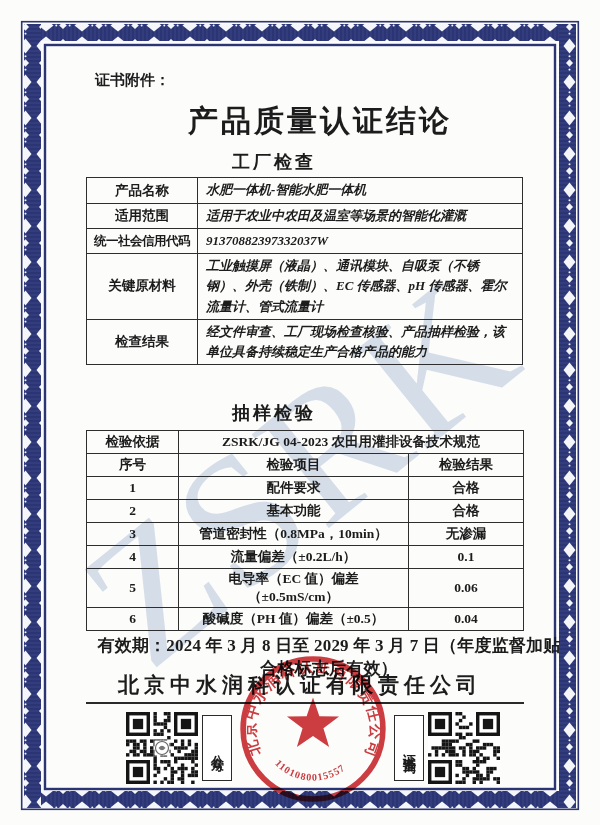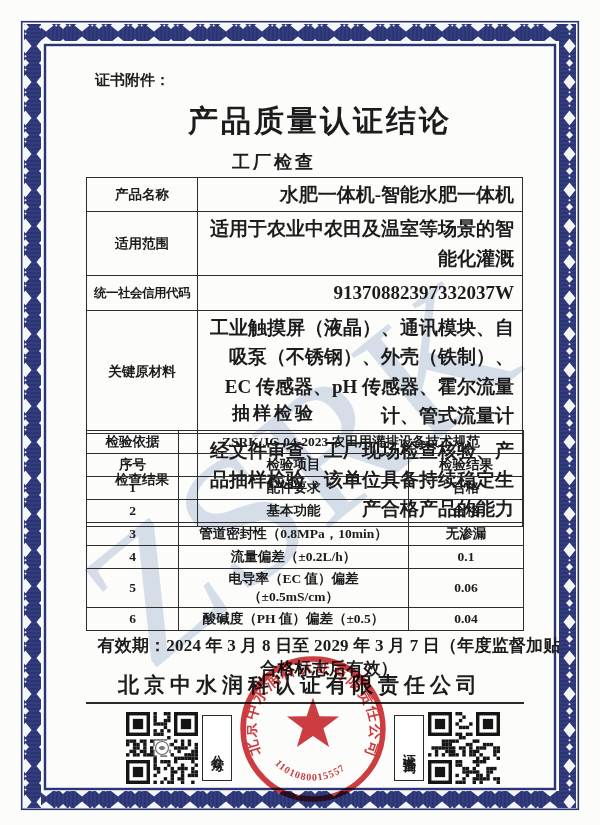--- a/index.html
+++ b/index.html
@@ -20,21 +20,21 @@
   .sec-h  { position:absolute; width:548px; text-align:center; font-size:18px;
             font-weight:600; letter-spacing:3px; z-index:2; }
   .sec-h.factory  { top:150px; }
   .sec-h.sampling { top:401px; }
 
   table { border-collapse:collapse; position:absolute; left:86px; width:437px;
           table-layout:fixed; z-index:2; background:transparent; }
   td, th { border:1px solid #2e2e2e; font-weight:600; vertical-align:middle; }
   .t1 { top:177px; }
   .t1 td.lbl { width:111px; text-align:center; font-size:13.5px; padding:2px 1px; }
-  .t1 td.val { text-align:right; font-size:19px; padding:2px 8px; line-height:1.55; }
+  .t1 td.val { text-align:left; font-size:13px; padding:2px 8px; line-height:1.55;font-style:italic; }
   .t1 tr.r1 td{ height:26px; } .t1 tr.r2 td{ height:25px; } .t1 tr.r3 td{ height:25px; }
   .t1 tr.r4 td{ height:24px; } .t1 tr.r5 td{ height:45px; } .t1 tr.r6 td{ height:44px; }
   .t1 td.lbl.small { font-size:12.5px; letter-spacing:-0.5px; }
 
   .t2 { top:430px;border-radius:15px; }
   .t2 td { height:23px; text-align:center; font-size:13.5px; padding:1px 4px; }
   .t2 col.c1 { width:92px; } .t2 col.c2 { width:230px; } .t2 col.c3 { width:115px; }
 
   .validity { position:absolute; left:94px; top:634px; width:470px; font-size:17px;
               font-weight:700; letter-spacing:0.2px; z-index:2;text-align:center; }

